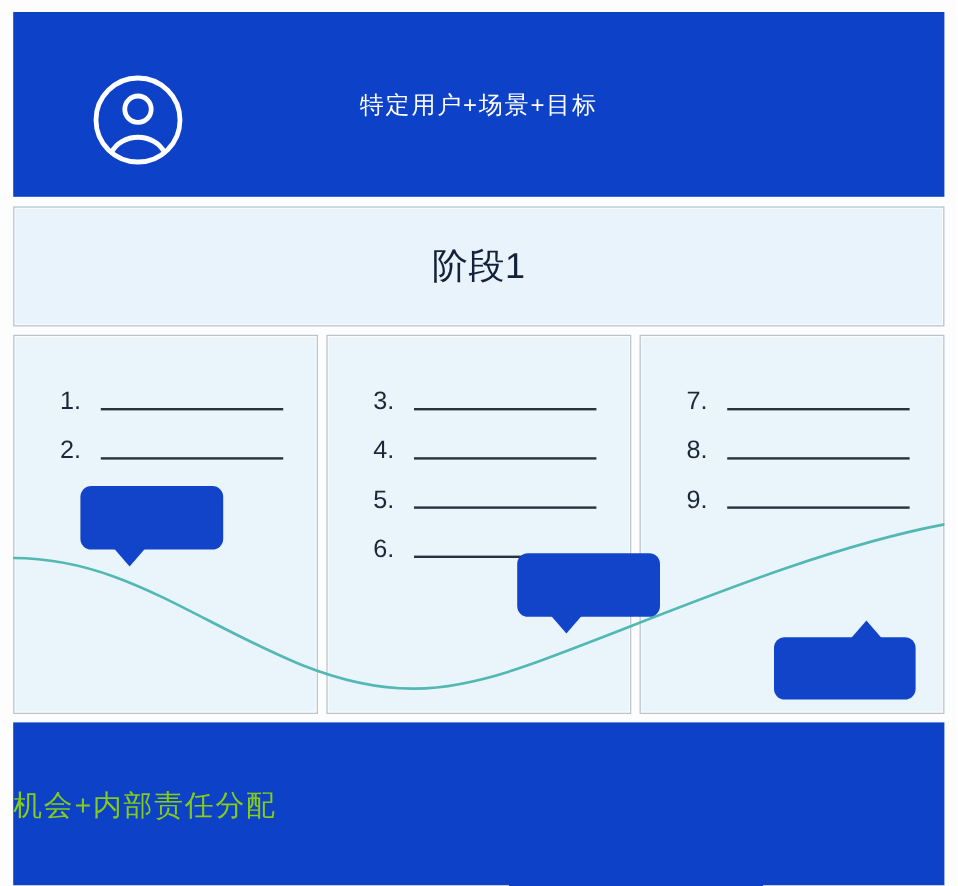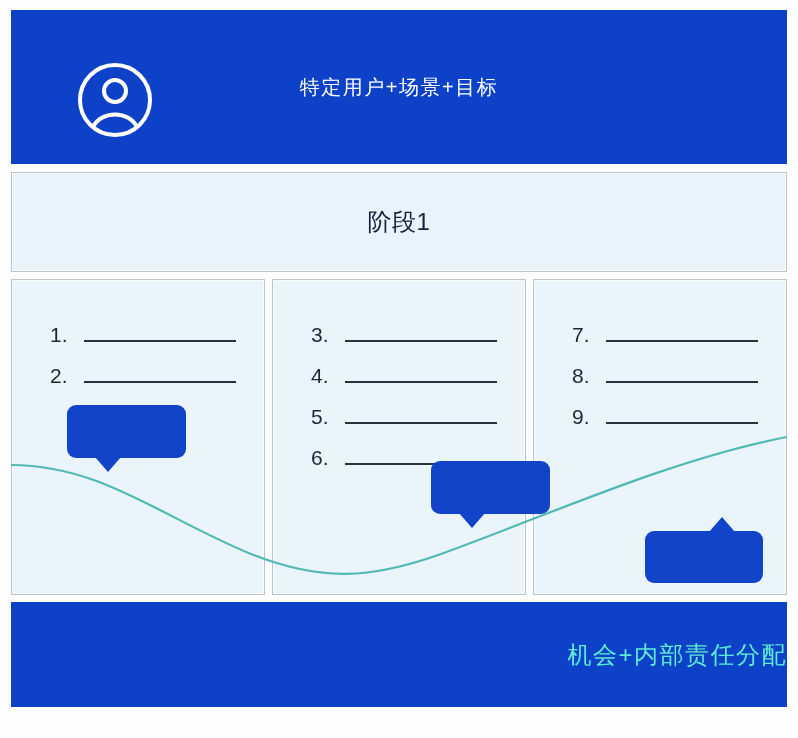--- a/index.html
+++ b/index.html
@@ -63,21 +63,21 @@
   }
   .stage-head {
     flex: 1 1 0;
     background: #e9f3fb;
     border: 1px solid #b9c4cd;
     box-shadow: inset 0 0 0 1px rgba(255,255,255,0.75);
     display: flex;
     align-items: center;
     justify-content: center;
     color: #13223a;
-    font-size: 24px;
+    font-size: 30px;
     letter-spacing: 0.5px;
   }
 
   
   .body-row {
     position: absolute;
     left: 11px;
     top: 279px;
     width: 776px;
     height: 316px;
@@ -161,26 +161,26 @@
   #bubble-1 { left: 67px;  top: 405px; width: 119px; height: 53px; }
   #bubble-2 { left: 431px; top: 461px; width: 119px; height: 53px; }
   #bubble-3 { left: 645px; top: 531px; width: 118px; height: 52px; }
 
   
   .footer {
     position: absolute;
     left: 11px;
     top: 602px;
     width: 776px;
-    height: 105px;
+    height: 137px;
     background: #0d42c8;
     display: flex;
     align-items: center;
-    justify-content: flex-end;
-    color: #5eead4;
+    justify-content: flex-start;
+    color: #84cc16;
     font-size: 24px;
     letter-spacing: 1.5px;
     font-weight: 500;
   }
 </style>
 </head>
 <body>
 
 <div id="canvas">
 

